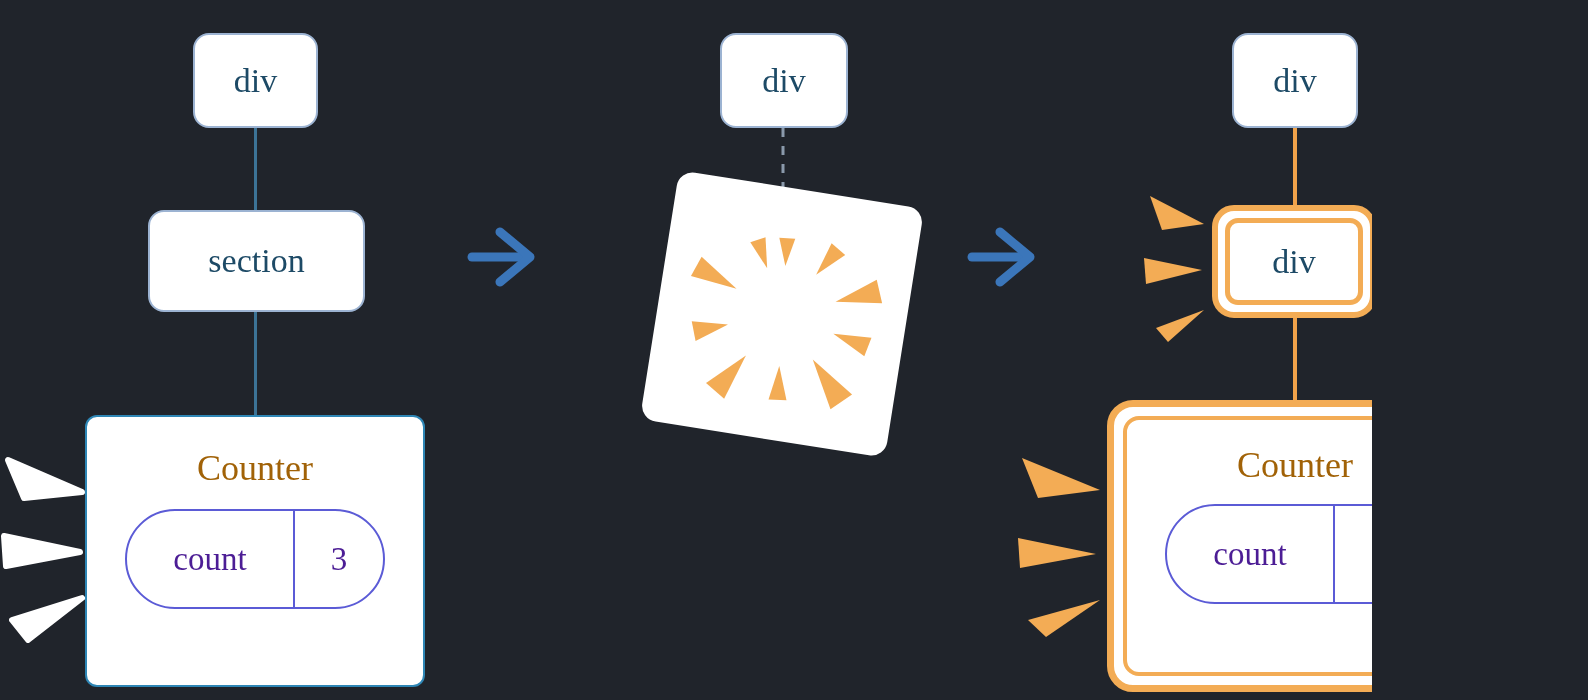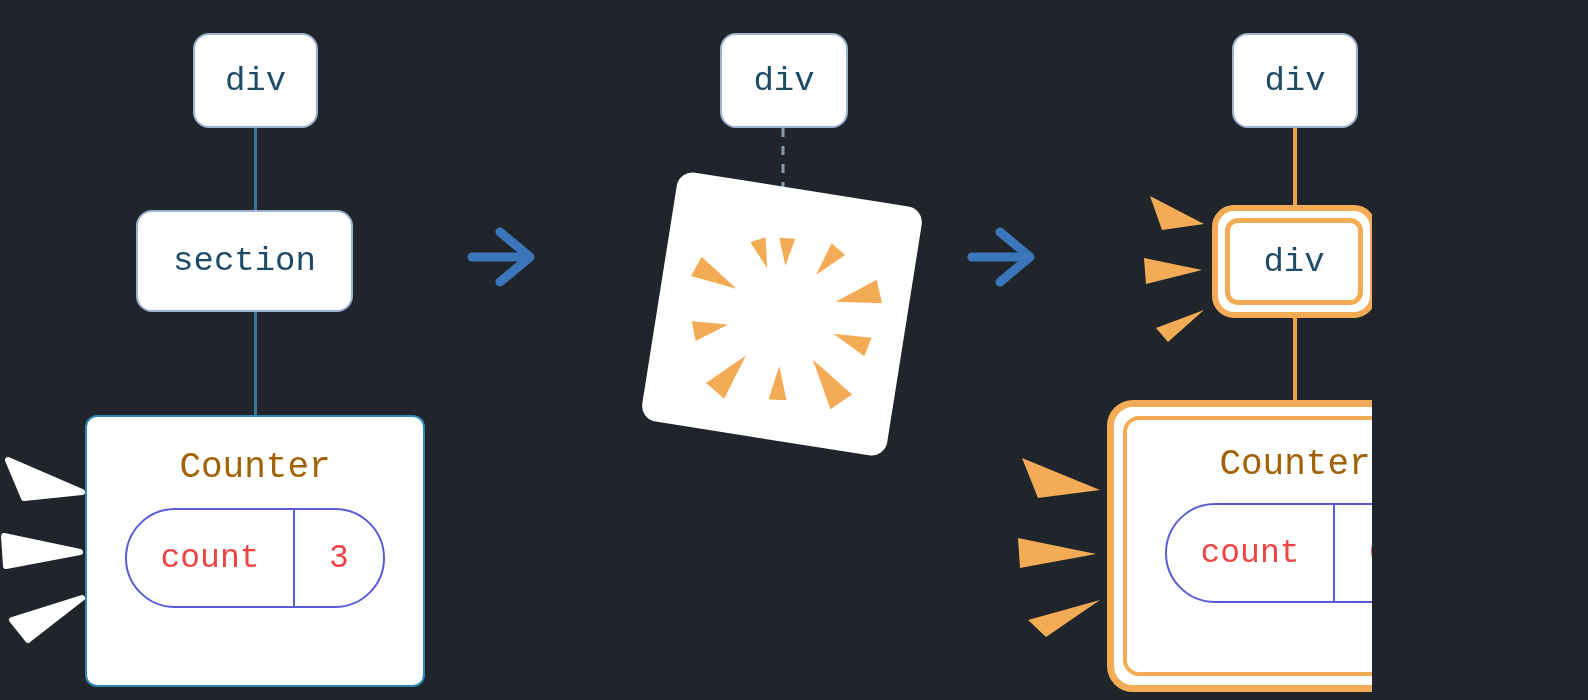--- a/index.html
+++ b/index.html
@@ -1,35 +1,35 @@
 <!DOCTYPE html>
 <html><head>
 <meta charset="utf-8">
 <style>
   html,body{margin:0;padding:0;background:#20242B;}
   .canvas{
     position:relative;width:1372px;height:700px;background:#20242B;
-    font-family:Liberation Mono, monospace;overflow:hidden;
+    font-family:Liberation Serif, serif;overflow:hidden;
   }
   .node{
     position:absolute;background:#fff;border:2px solid #9CB3D2;border-radius:16px;
     display:flex;align-items:center;justify-content:center;
     color:#1D4A66;font-size:34px;box-sizing:border-box;
   }
   .vline{position:absolute;width:3px;background:#3C7396;}
   .vline-orange{position:absolute;width:4px;background:#F0A24A;}
   .card{
     position:absolute;background:#fff;border:2px solid #2E86B5;border-radius:12px;
     box-sizing:border-box;display:flex;flex-direction:column;align-items:center;
   }
   .card-title{color:#a16207;font-size:36px;margin-top:30px;}
   .pill{
     display:flex;width:260px;height:100px;margin-top:20px;
     border:2px solid #5B5BD6;border-radius:60px;box-sizing:border-box;
-    color:#ef4444;font-size:33px;background:#fff;overflow:hidden;
+    color:#4c1d95;font-size:33px;background:#fff;overflow:hidden;
   }
   .pill-key{width:166px;display:flex;align-items:center;justify-content:center;}
   .pill-value{flex:1;display:flex;align-items:center;justify-content:center;border-left:2px solid #5B5BD6;}
   .ring{
     position:absolute;background:#fff;border:6px solid #F3AC55;border-radius:22px;
     box-sizing:border-box;padding:7px;display:flex;
   }
   .ring-inner{
     flex:1;background:#fff;border:5px solid #F3AC55;border-radius:13px;
     display:flex;align-items:center;justify-content:center;
@@ -46,21 +46,21 @@
 </style>
 </head>
 <body>
 
 <div class="canvas">
 
   <div class="node" style="left:193px;top:33px;width:125px;height:95px">div</div>
 
   <div class="vline" style="left:254px;top:128px;height:82px"></div>
 
-  <div class="node" style="left:136px;top:210px;width:217px;height:102px">section</div>
+  <div class="node" style="left:148px;top:210px;width:217px;height:102px">section</div>
 
   <div class="vline" style="left:254px;top:312px;height:103px"></div>
 
   <div class="card" style="left:85px;top:415px;width:340px;height:272px">
     <div class="card-title">Counter</div>
     <div class="pill">
       <div class="pill-key">count</div>
       <div class="pill-value">3</div>
     </div>
   </div>

